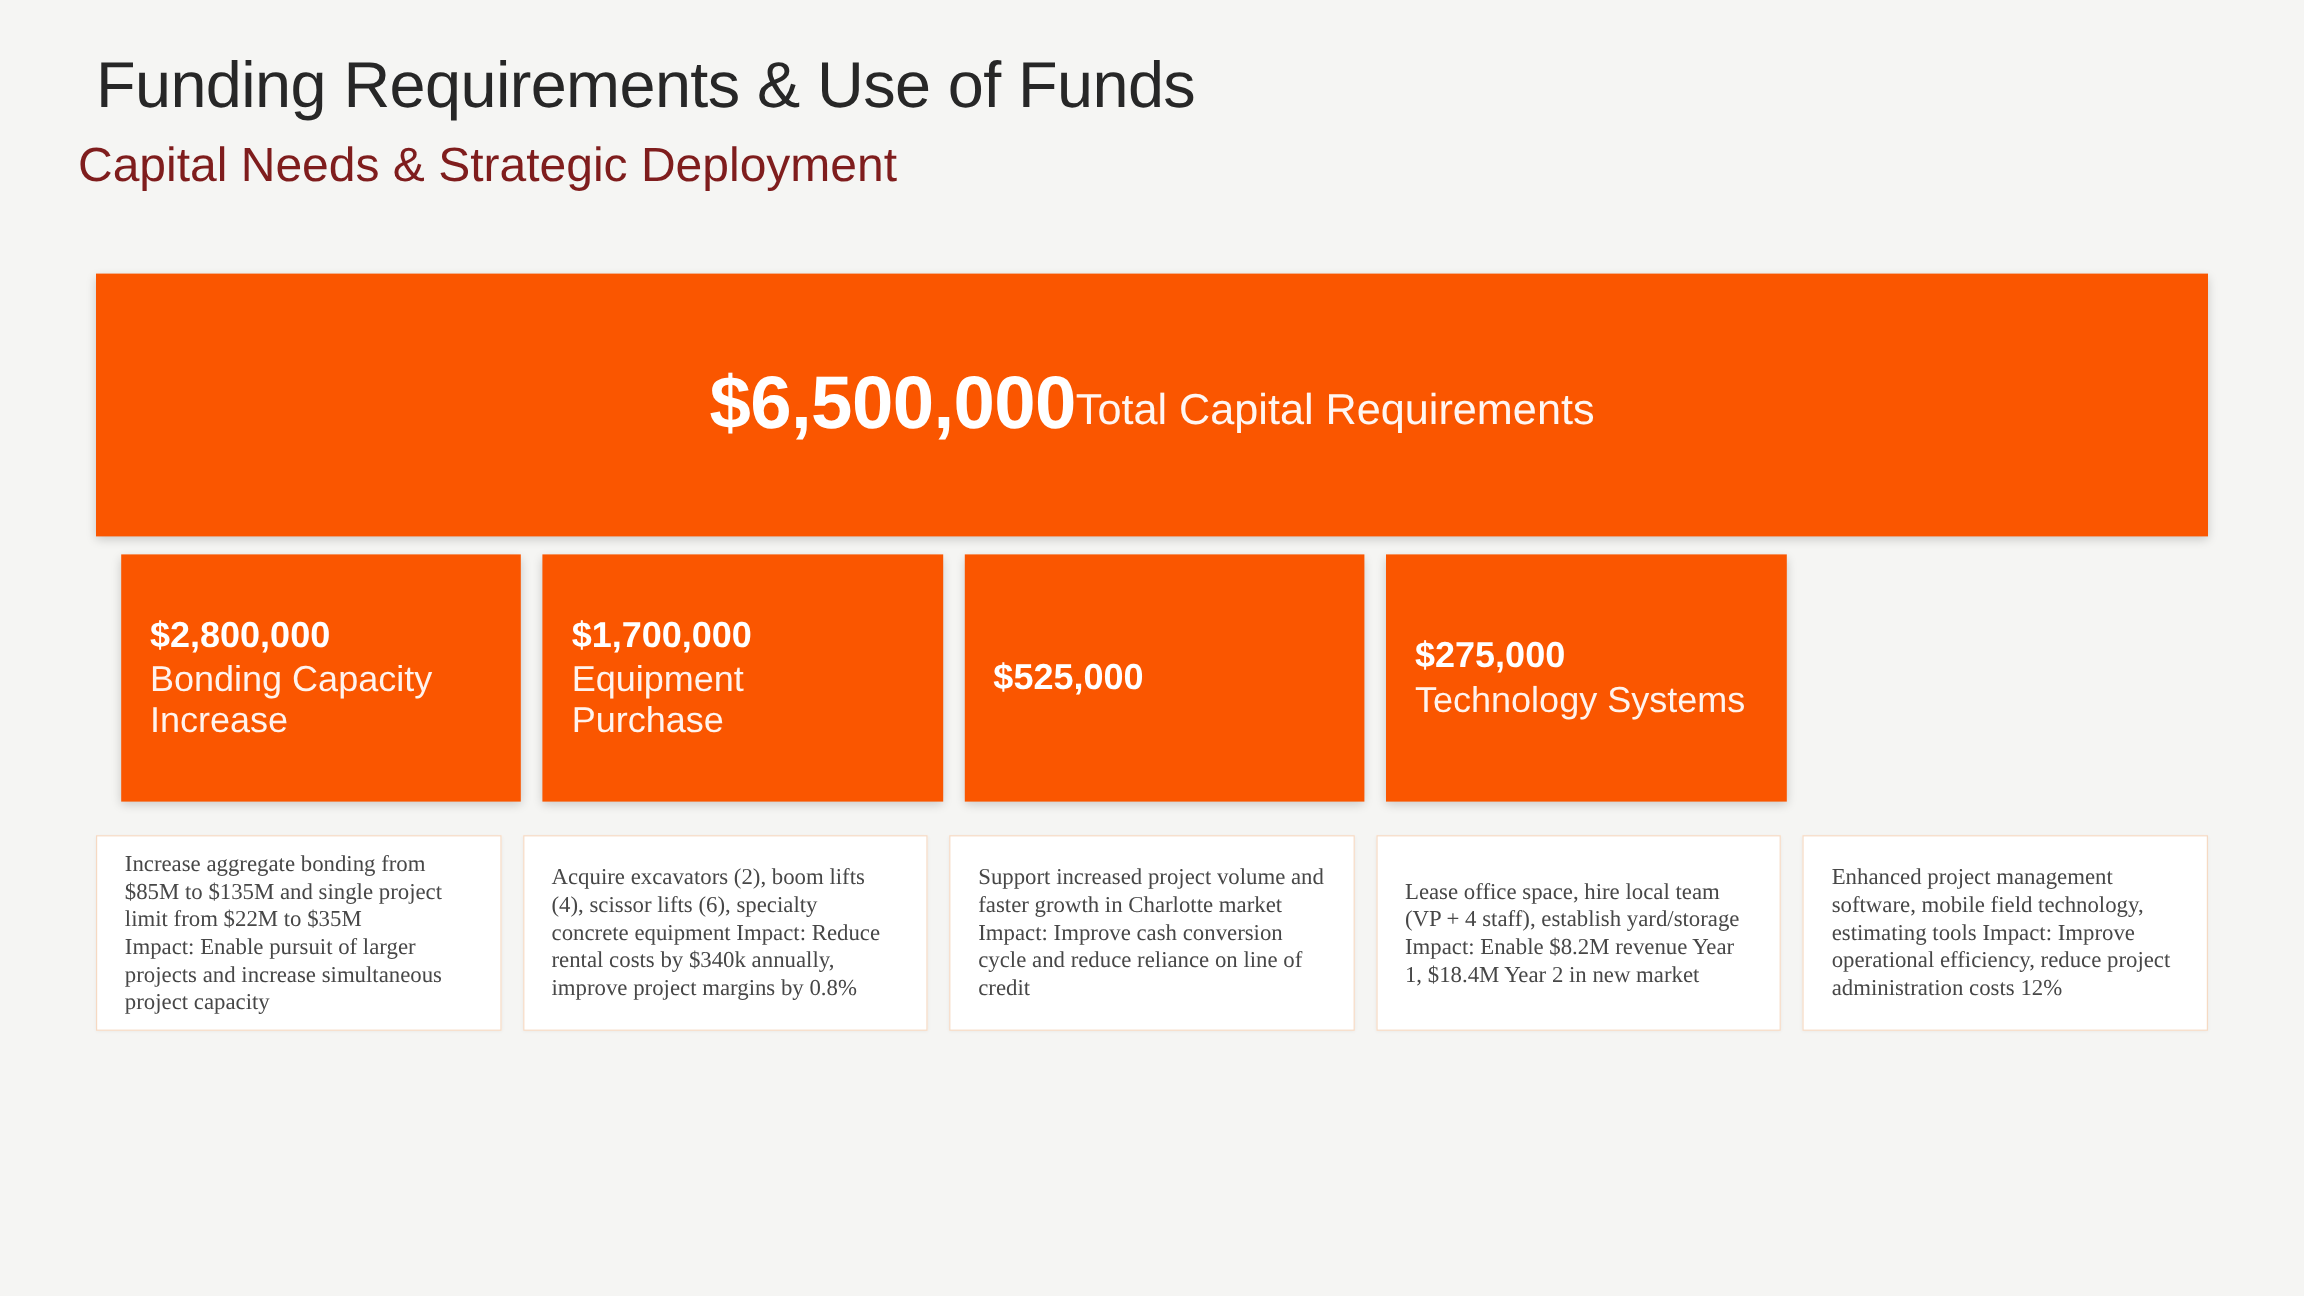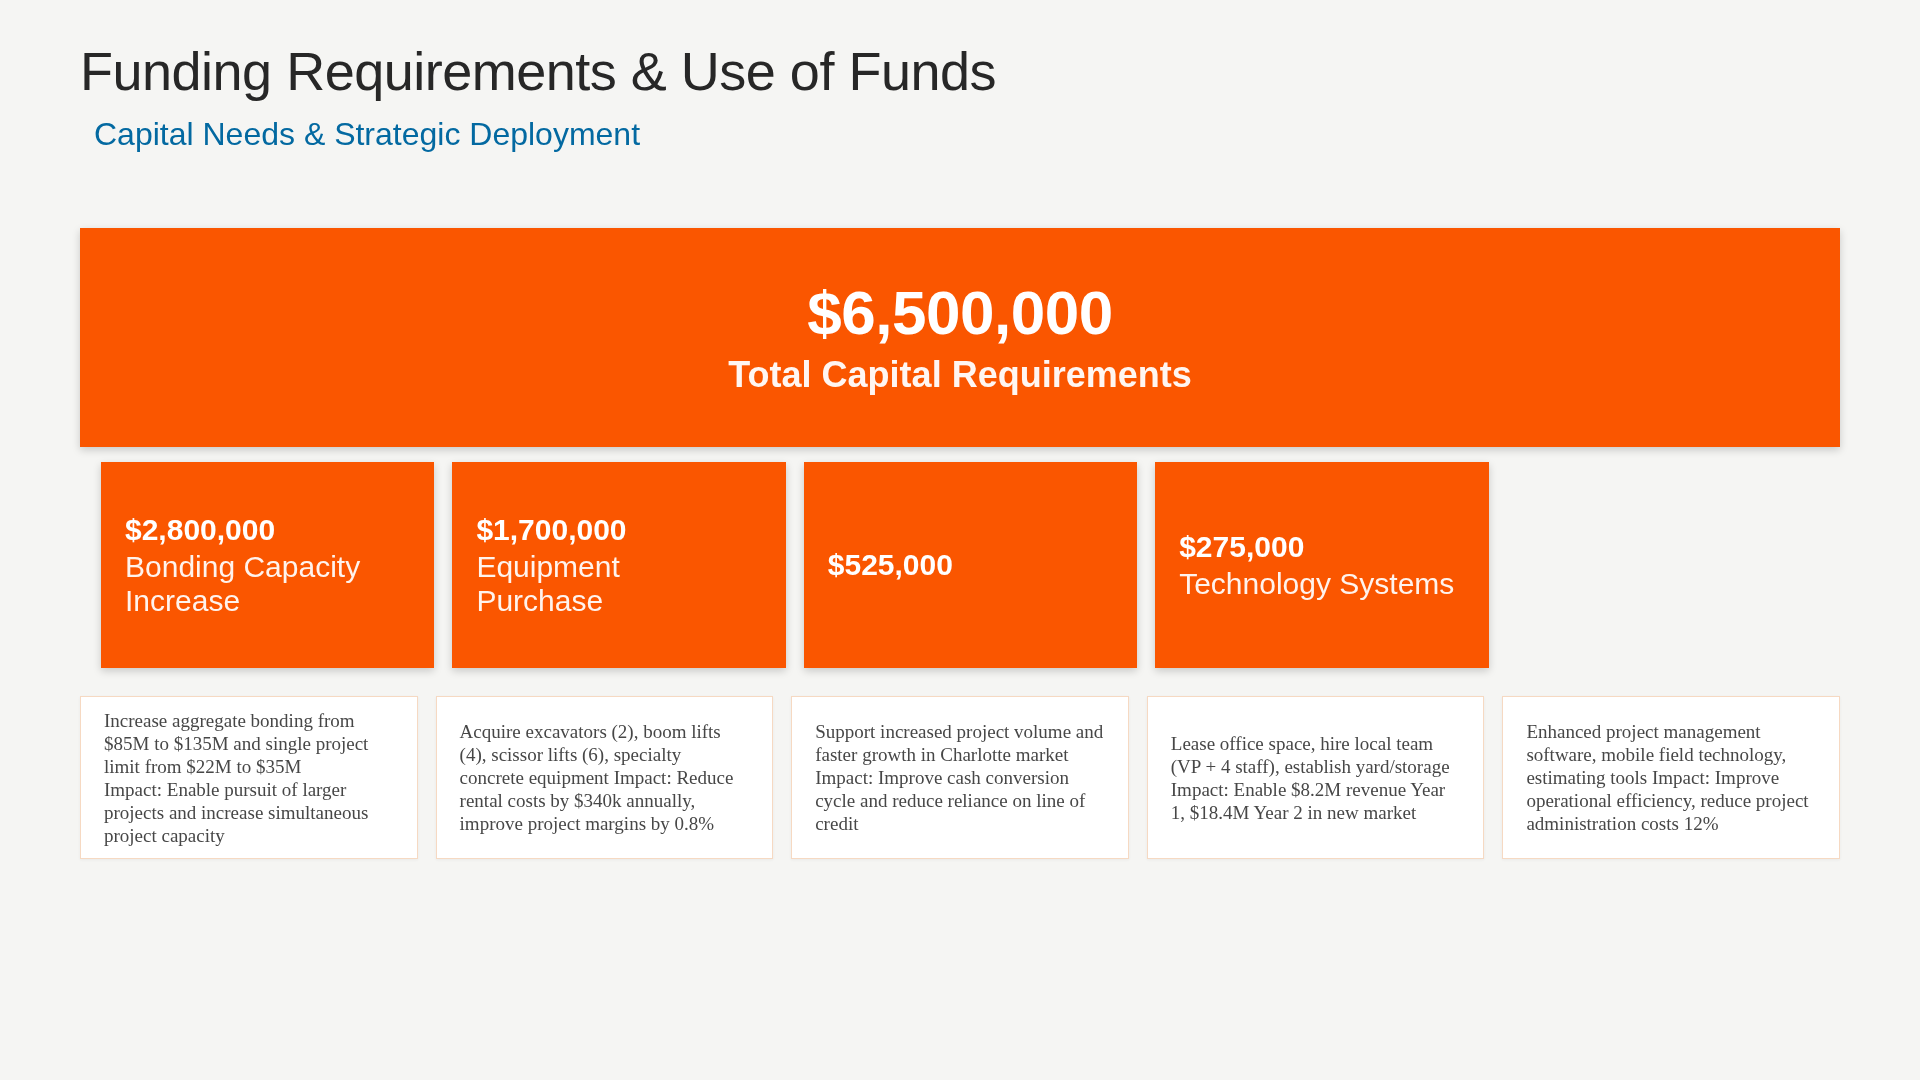--- a/index.html
+++ b/index.html
@@ -9,37 +9,37 @@
     font-family: "Liberation Sans", sans-serif;
     position: relative;
     overflow: hidden;
   }
   .title {
     position: absolute; left: 80px; top: 40px;
     font-size: 54px; font-weight: 400; color: #272727;
     letter-spacing: -0.5px;
   }
   .subtitle {
-    position: absolute; left: 94px; top: 116px;
-    font-size: 32px; font-weight: 400; color: #0369a1;
+    position: absolute; left: 65px; top: 116px;
+    font-size: 40px; font-weight: 400; color: #7f1d1d;
   }
   .banner {
     position: absolute; left: 80px; top: 228px;
     width: 1760px; height: 219px;
     background: #FA5600;
     box-shadow: 0 3px 8px rgba(0,0,0,0.18);
-    display: flex; flex-direction: column; align-items: center; justify-content: center;
+    display: flex; flex-direction: row; align-items: center; justify-content: center;
     text-align: center;
   }
   .banner-amount {
     font-size: 62px; font-weight: 700; color: #FFFFFF; line-height: 1.1;
     letter-spacing: -0.5px;
   }
   .banner-label {
-    font-size: 36px; font-weight: 700; color: rgba(255,255,255,0.95);
+    font-size: 36px; font-weight: 400; color: rgba(255,255,255,0.95);
     margin-top: 6px; line-height: 1.2;
   }
   .cards-row {
     position: absolute; left: 80px; top: 462px;
     width: 1760px; height: 206px;
     display: grid; grid-template-columns: repeat(5, 1fr); column-gap: 18px; padding-left: 21px;
   }
   .alloc-card {
     background: #FA5600;
     box-shadow: 0 3px 8px rgba(0,0,0,0.18);

